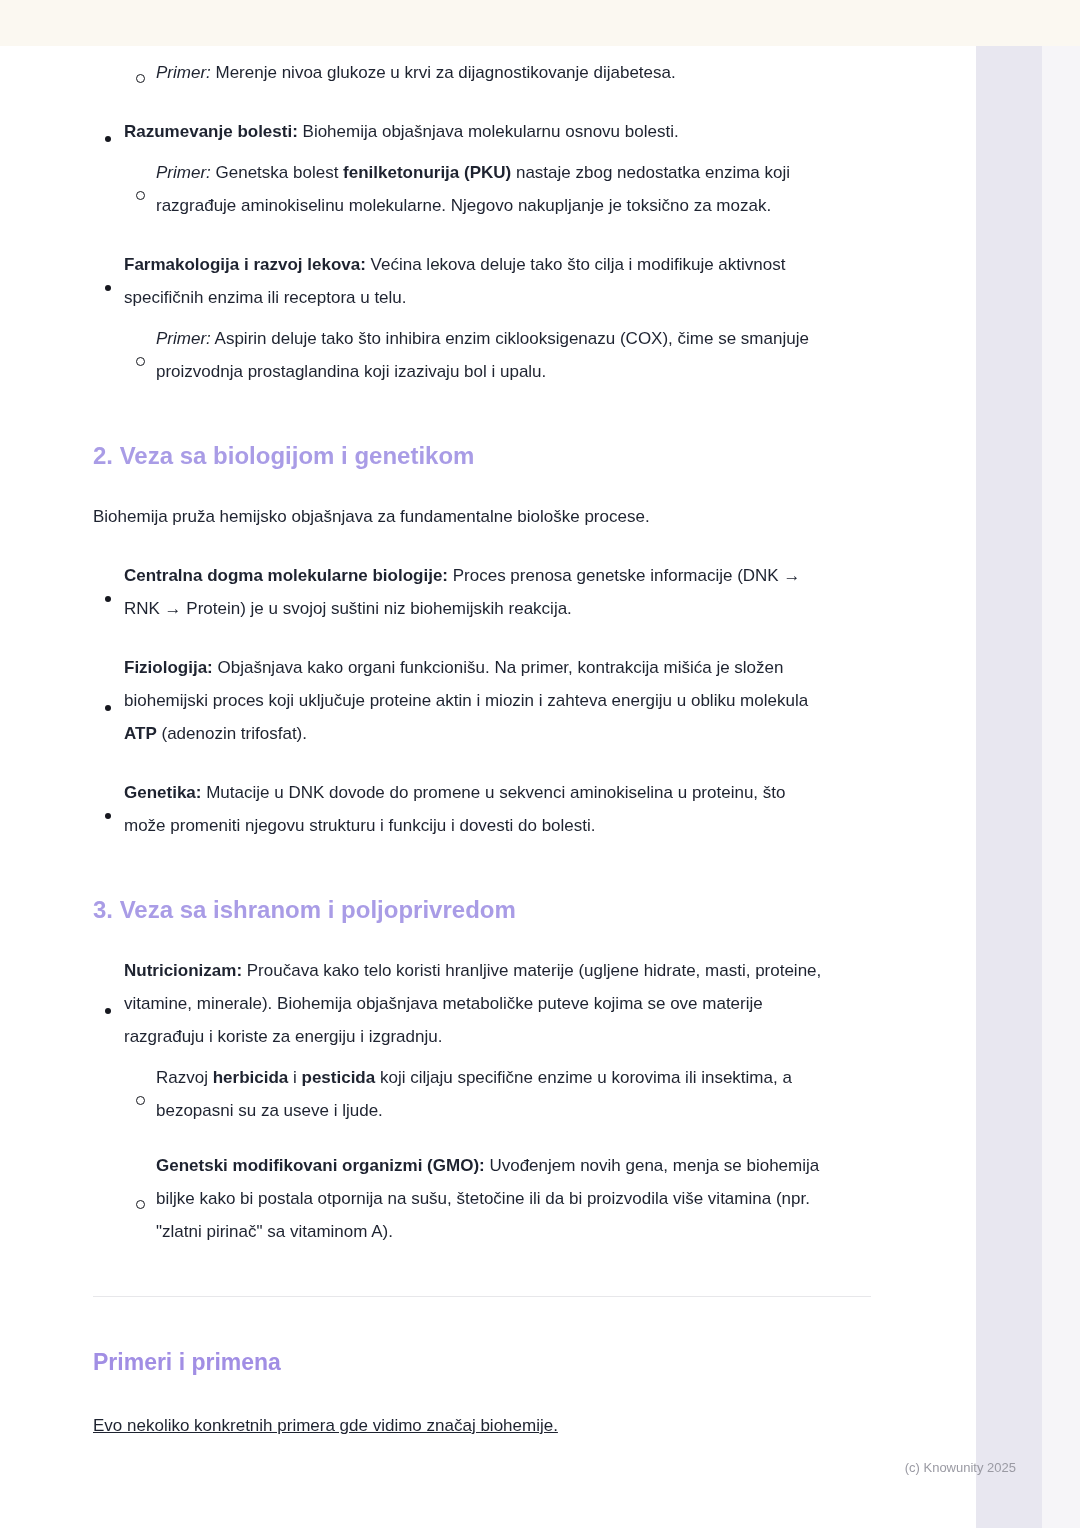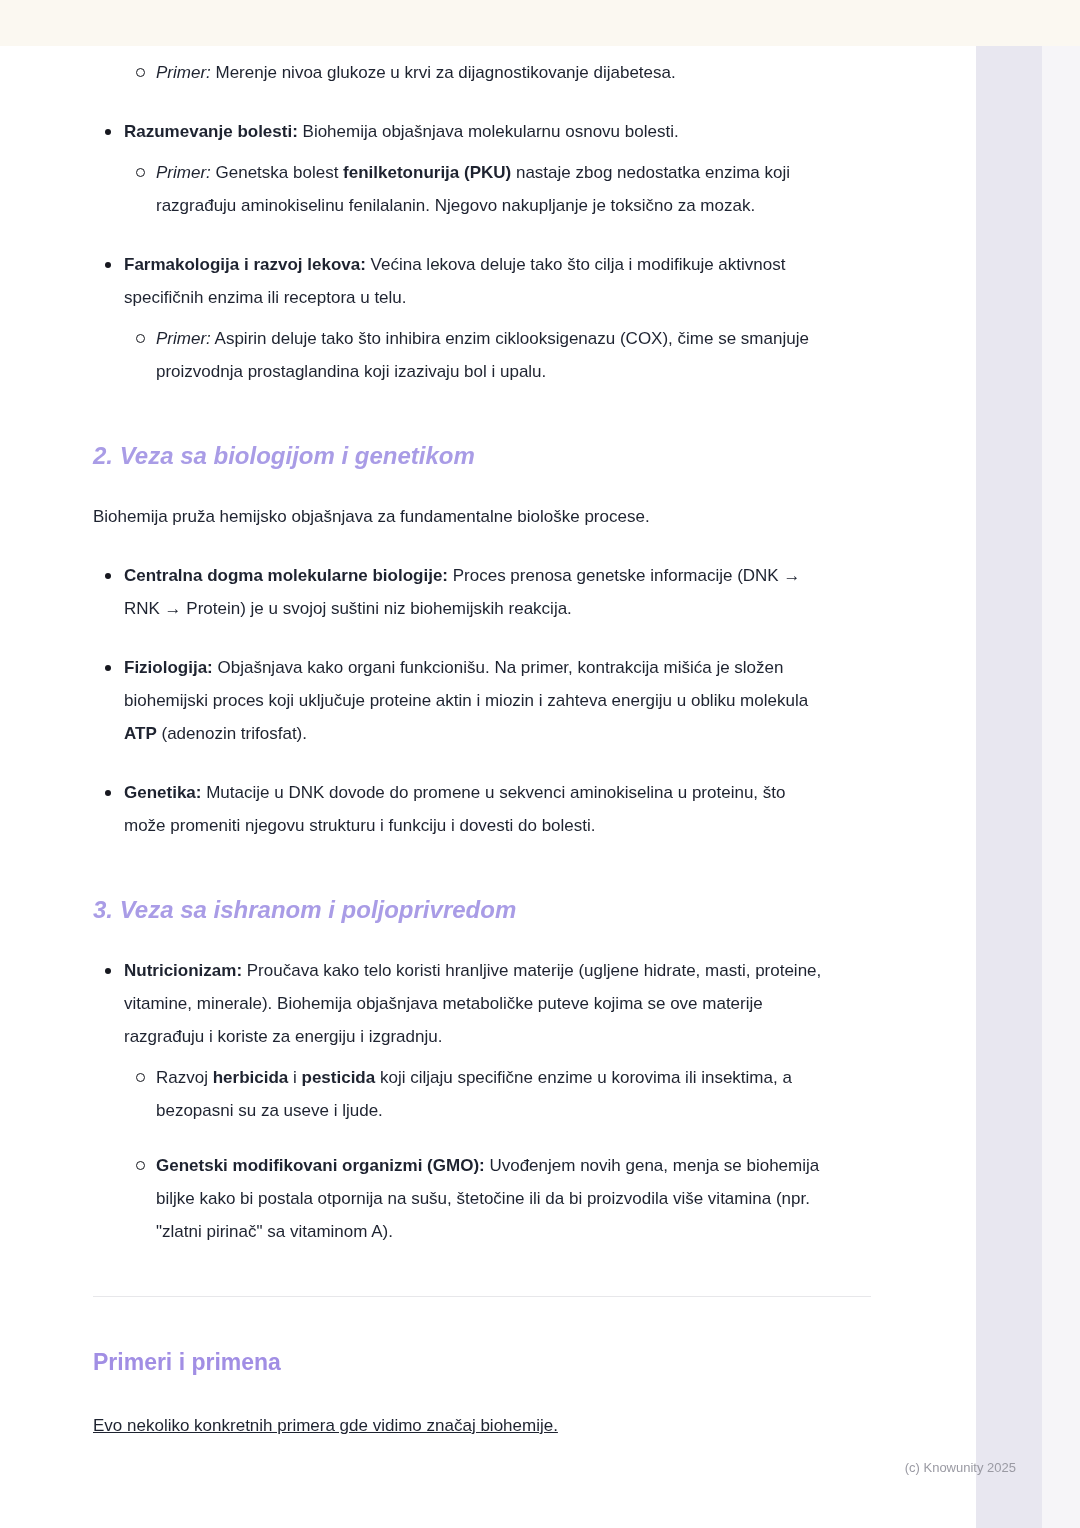--- a/index.html
+++ b/index.html
@@ -10,34 +10,34 @@
     color:#1e2330;
   }
   .topband{position:absolute;top:0;left:0;right:0;height:46px;background:#fbf8f1;z-index:3;}
   .gutter{position:absolute;top:46px;right:0;width:104px;bottom:0;background:#f6f5f8;z-index:1;}
   .gutter .strip{position:absolute;left:0;top:0;width:66px;height:100%;background:#e8e7f0;}
   .doc{
     position:absolute;top:46px;left:0;width:884px;
     padding:10px 0 0 93px;z-index:2;
     font-size:17px;line-height:33px;
   }
-  .li{display:flex;align-items:flex-start;}
+  .li{display:flex;align-items:center;}
   .l1{margin:26px 0 0 12px;}
   .l2{margin:8px 0 0 43px;}
   .l1 .mk{flex:0 0 19px;}
   .l2 .mk{flex:0 0 20px;}
   .dot{display:block;width:6px;height:6px;border-radius:50%;background:#16181f;margin-top:14px;}
   .ring{display:block;width:7px;height:7px;border-radius:50%;border:1.5px solid #16181f;margin-top:12px;box-sizing:content-box;}
   .l1 .t{max-width:702px;}
   .l2 .t{max-width:672px;}
   .fb{font-weight:700;}
   .fi{font-style:italic;}
   h3.sec{
     font-size:24px;line-height:32px;font-weight:600;
-    color:#a99ce6;margin:52px 0 28px 0;font-style:italic;
+    color:#a99ce6;margin:52px 0 28px 0;
   }
   h2.title{
     font-size:23px;line-height:38px;font-weight:800;
     color:#a18ee4;margin:46px 0 28px 0;
   }
   p.para{margin:0 0 24px 0;max-width:760px;}
   p.para.last{margin-top:28px;text-decoration:underline;}
   hr.divider{border:0;border-top:1px solid #e7e7ea;width:778px;margin:48px 0 0 0;}
   .watermark{
     position:absolute;top:1460px;right:64px;z-index:4;
@@ -66,21 +66,21 @@
     <span class="mk">
         <span class="dot"></span>
       </span>
     <div class="t"><span class="fb">Razumevanje bolesti:</span><span> Biohemija objašnjava molekularnu osnovu bolesti.</span></div>
   </div>
 
   <div class="li l2">
     <span class="mk">
         <span class="ring"></span>
       </span>
-    <div class="t"><span class="fi">Primer:</span><span> Genetska bolest </span><span class="fb">fenilketonurija (PKU)</span><span> nastaje zbog nedostatka enzima koji razgrađuju aminokiselinu fenilalanin. Njegovo nakupljanje je toksično za mozak.</span></div>
+    <div class="t"><span class="fi">Primer:</span><span> Genetska bolest </span><span class="fb">fenilketonurija (PKU)</span><span> nastaje zbog nedostatka enzima koji razgrađuje aminokiselinu molekularne. Njegovo nakupljanje je toksično za mozak.</span></div>
   </div>
 
   <div class="li l1">
     <span class="mk">
         <span class="dot"></span>
       </span>
     <div class="t"><span class="fb">Farmakologija i razvoj lekova:</span><span> Većina lekova deluje tako što cilja i modifikuje aktivnost specifičnih enzima ili receptora u telu.</span></div>
   </div>
 
   <div class="li l2">

